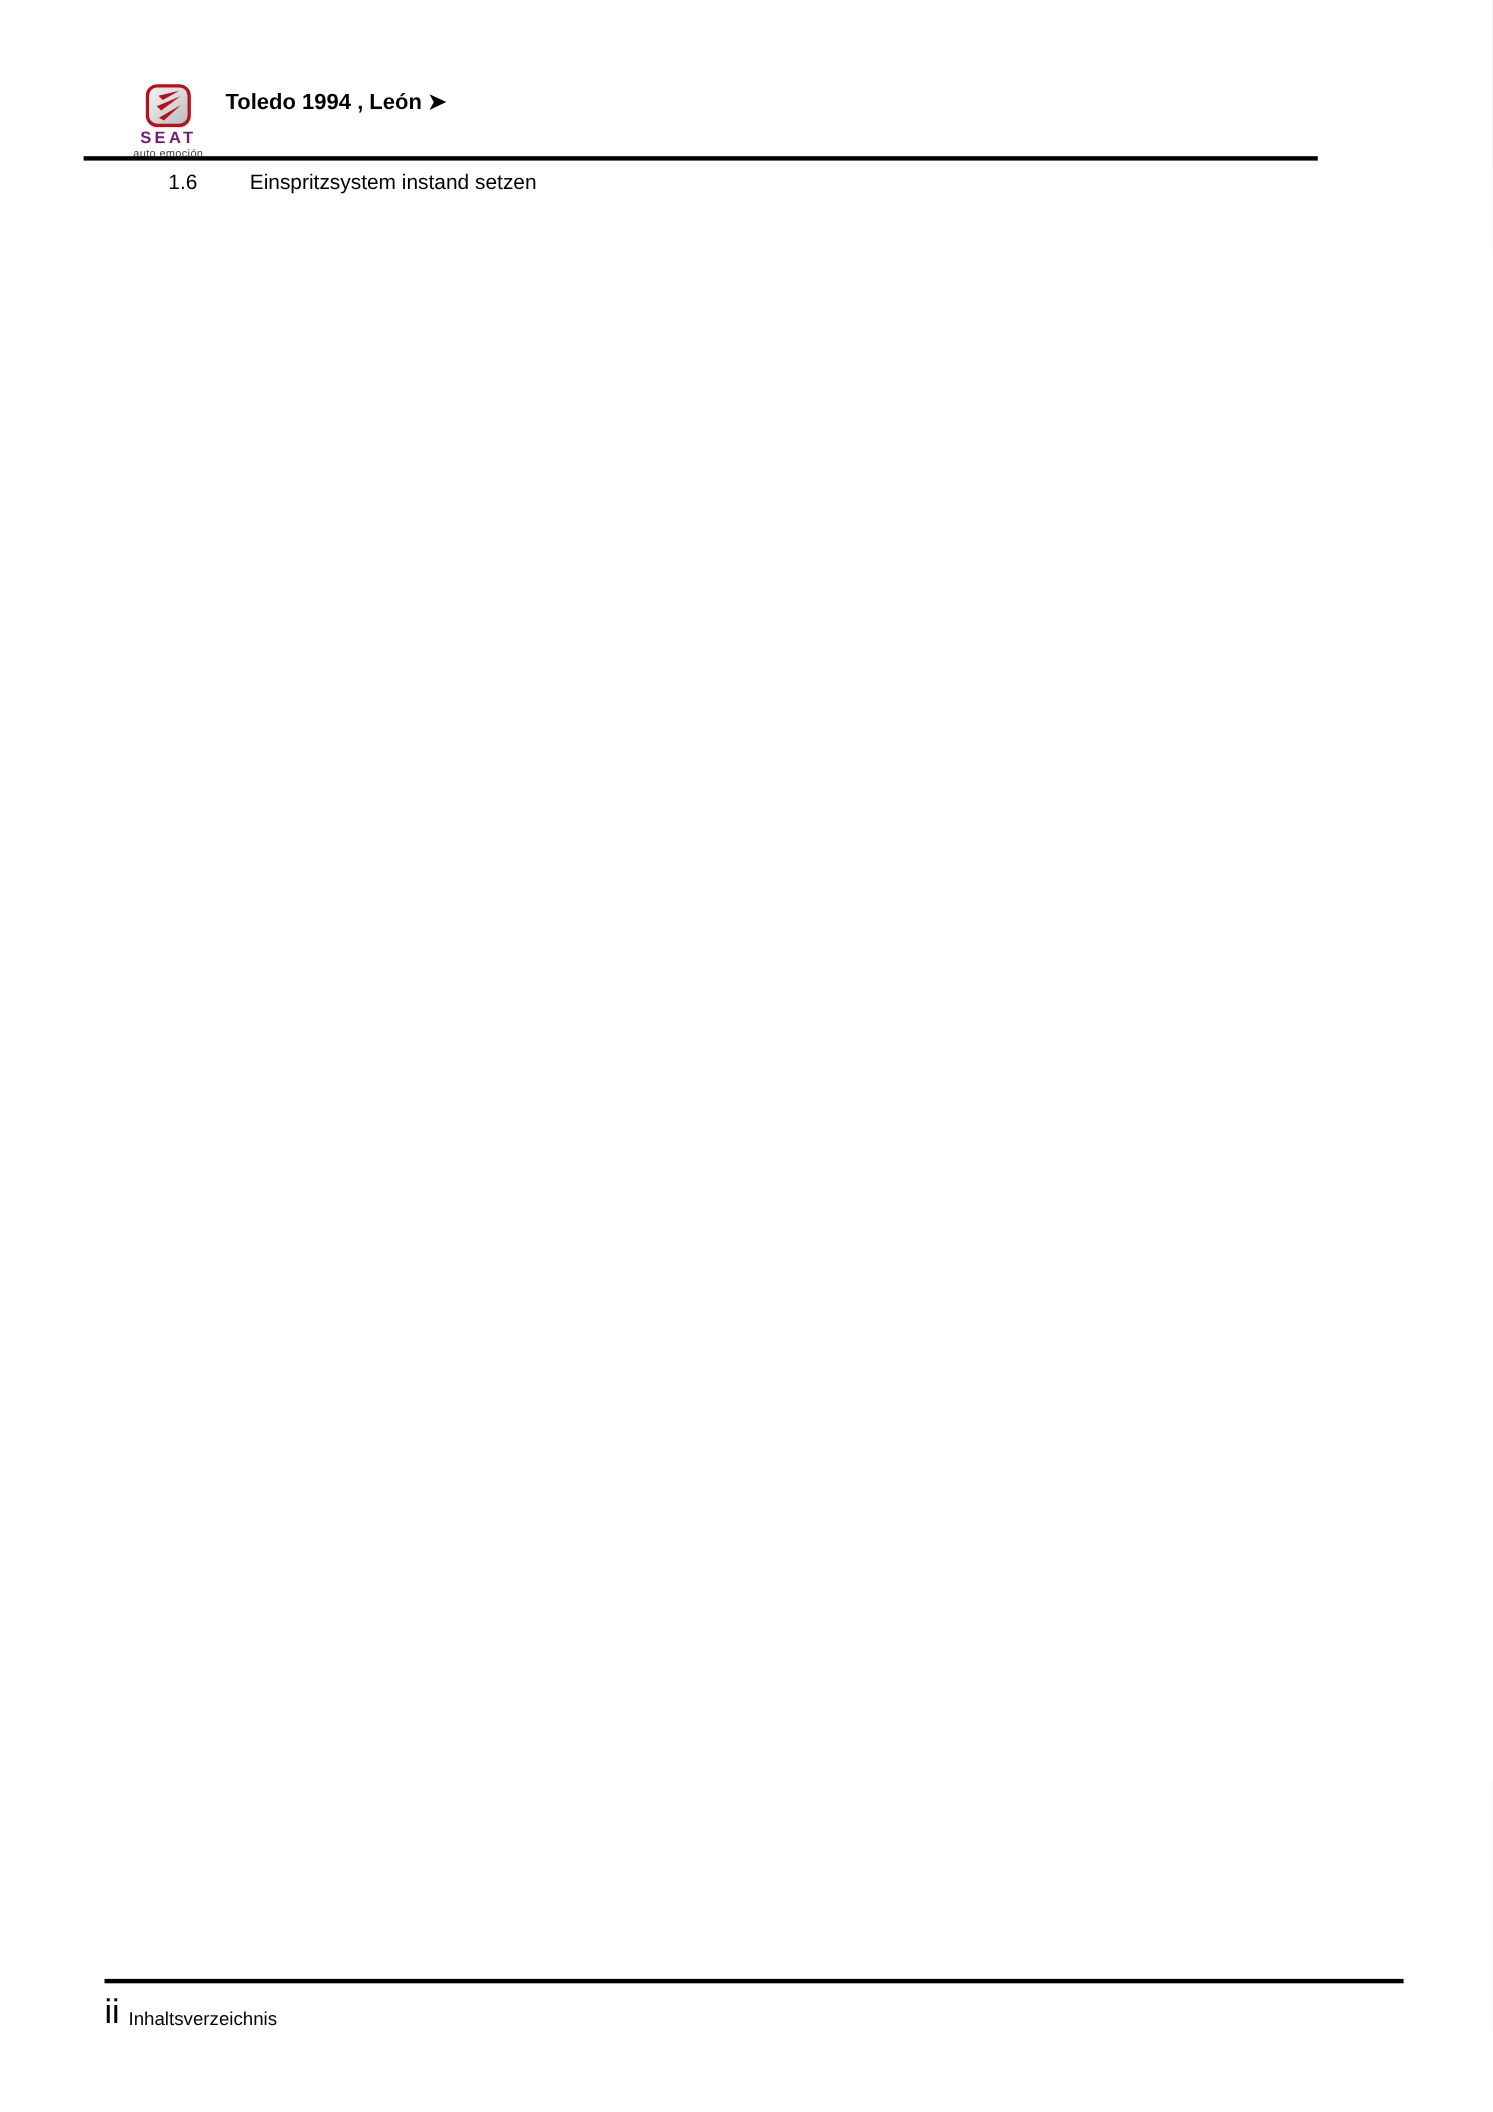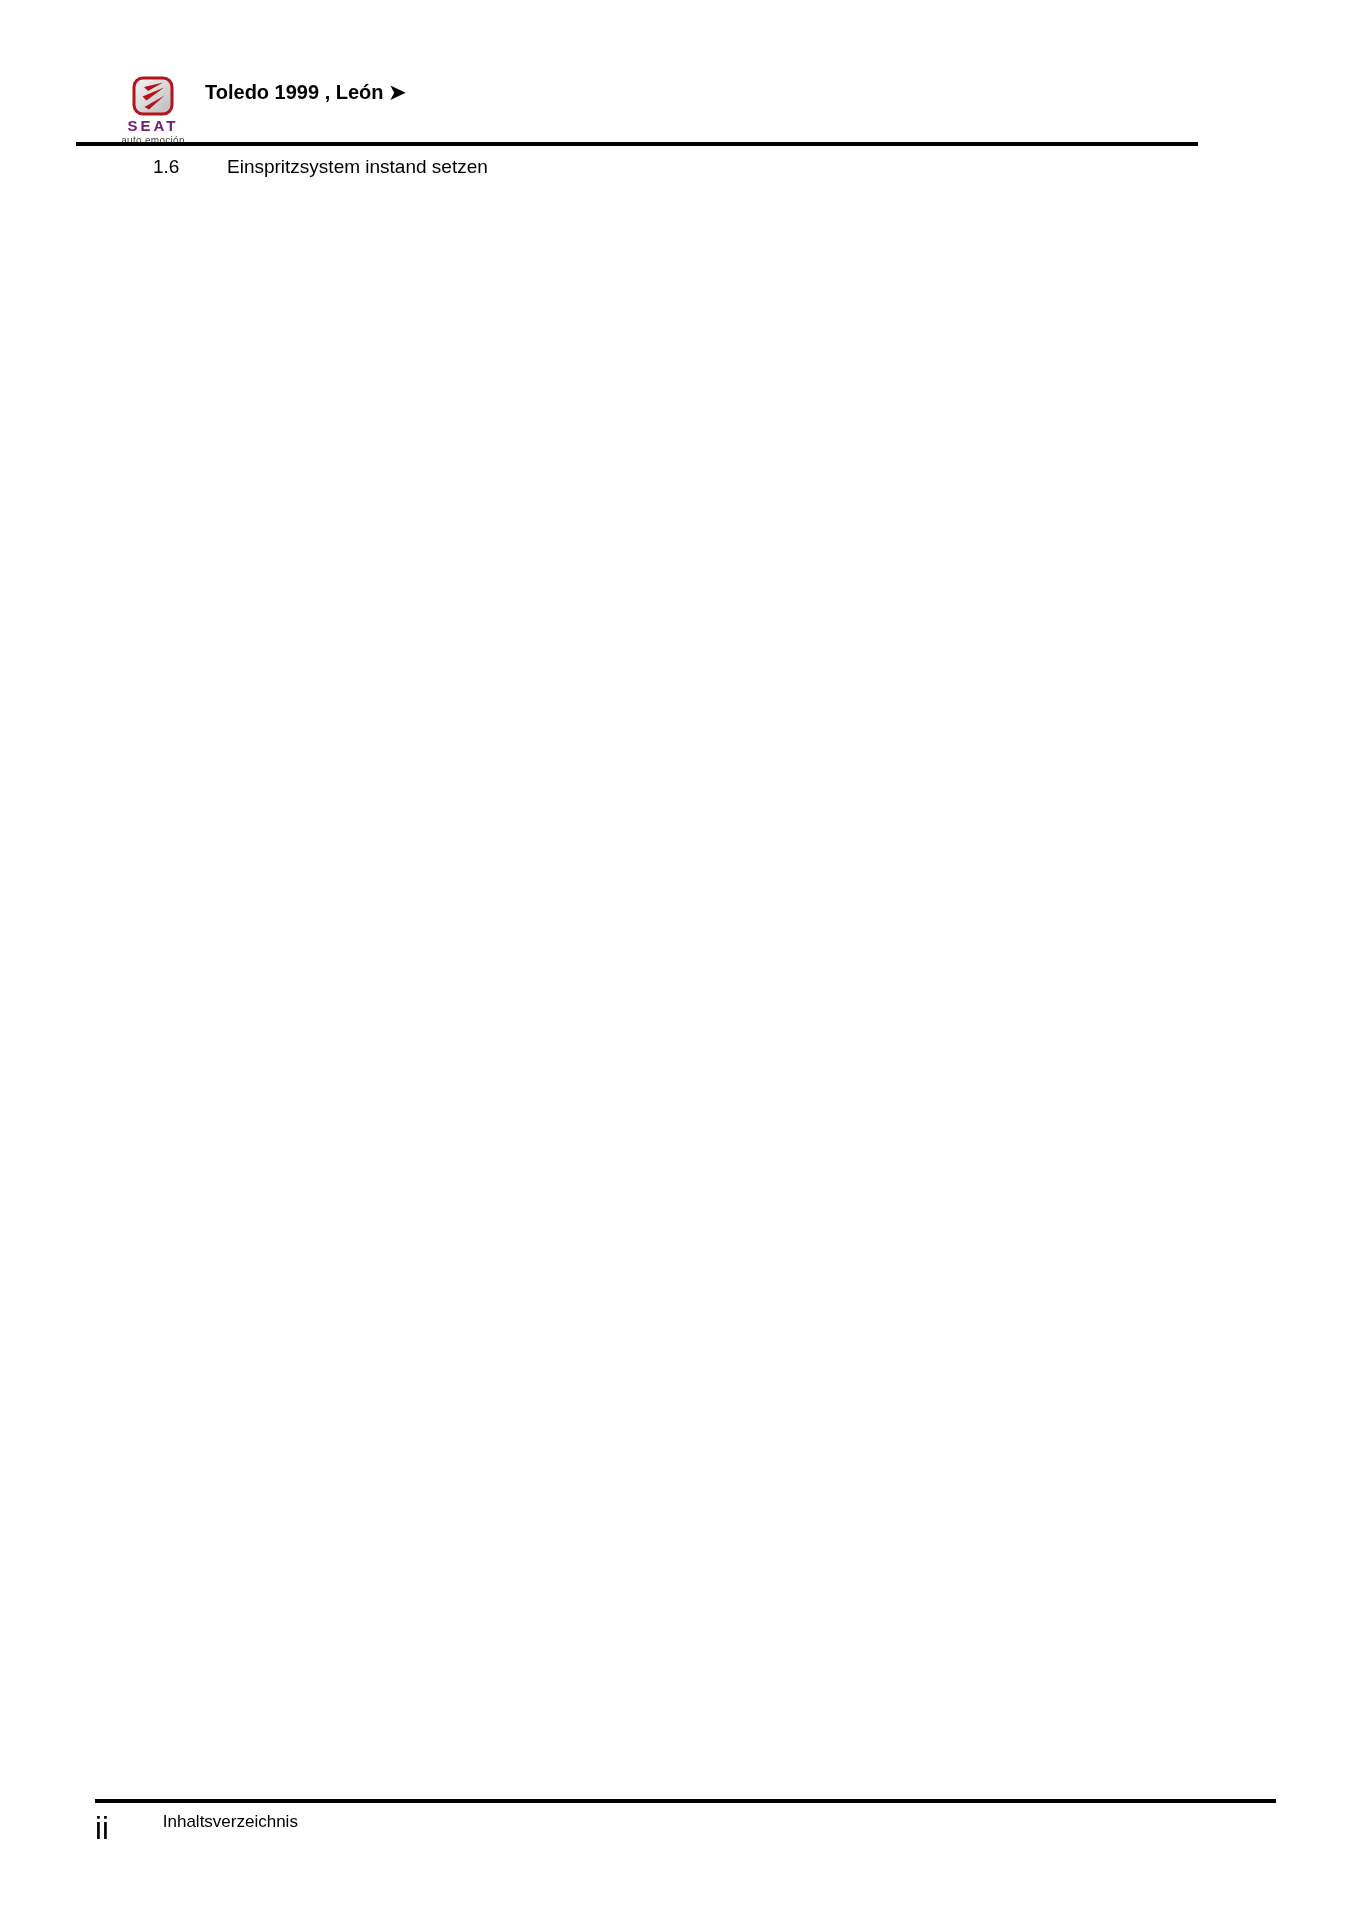--- a/index.html
+++ b/index.html
@@ -18,21 +18,21 @@
   .hdr-rule{position:absolute;left:76px;top:142px;width:1122px;height:3.5px;background:#000;}
   
   .toc{position:absolute;left:153px;top:153px;width:1026px;}
   .row{display:flex;align-items:baseline;line-height:27px;font-size:19px;white-space:nowrap;}
   .row .num{flex:0 0 74px;}
   .row .title{flex:0 0 auto;}
   .row .dots{flex:1 1 auto;overflow:hidden;margin-left:5px;word-spacing:5px;min-width:0;}
   .row .page{flex:0 0 auto;text-align:right;}
   
   .ftr-rule{position:absolute;left:95px;top:1799px;width:1181px;height:4px;background:#000;}
-  .footer{position:absolute;left:95px;top:1812px;display:flex;align-items:flex-start;gap:46px;}
+  .footer{position:absolute;left:95px;top:1812px;display:flex;align-items:flex-end;}
   .roman{font-size:31px;line-height:34px;}
   .flabel{font-size:17px;margin-left:8px;}
 </style>
 </head>
 <body>
 
 <div class="page">
 
   <div class="logo-box">
     <svg class="logo-svg" width="42" height="40" viewBox="0 0 42 40">
@@ -45,21 +45,21 @@
       </defs>
       <rect x="2" y="2" width="38" height="36" rx="9" fill="url(#silv)" stroke="#b5121b" stroke-width="3"></rect>
       <path d="M12 11 L31 6.5 L16 15 Z" fill="#b5121b"></path>
       <path d="M10.5 20.5 L32 11.5 L14.5 24.5 Z" fill="#b5121b"></path>
       <path d="M12.5 31 L32.5 19.5 L17 33.5 Z" fill="#b5121b"></path>
     </svg>
     <div class="brand">SEAT</div>
     <div class="tagline">auto emoción</div>
   </div>
 
-  <div class="hdr-line1">Toledo 1999 , León ➤</div>
+  <div class="hdr-line1">Toledo 1994 , León ➤</div>
   <div class="hdr-rule"></div>
 
   <main class="toc" id="toc">
       <div class="row ">
         <span class="num">1.6</span>
         <span class="title">Einspritzsystem instand setzen</span>
         <span class="dots">. . . . . . . . . . . . . . . . . . . . . . . . . . . . . . . . . . . . . . . . . . . . . . . . . . . . . . . . . . . . . . . . . . . . . . . . . . . . . . . . . . . . . . . . . . . . . . . . . . . . . . . . . . . . . . </span>
         <span class="page">89</span>
       </div>
     </main>

